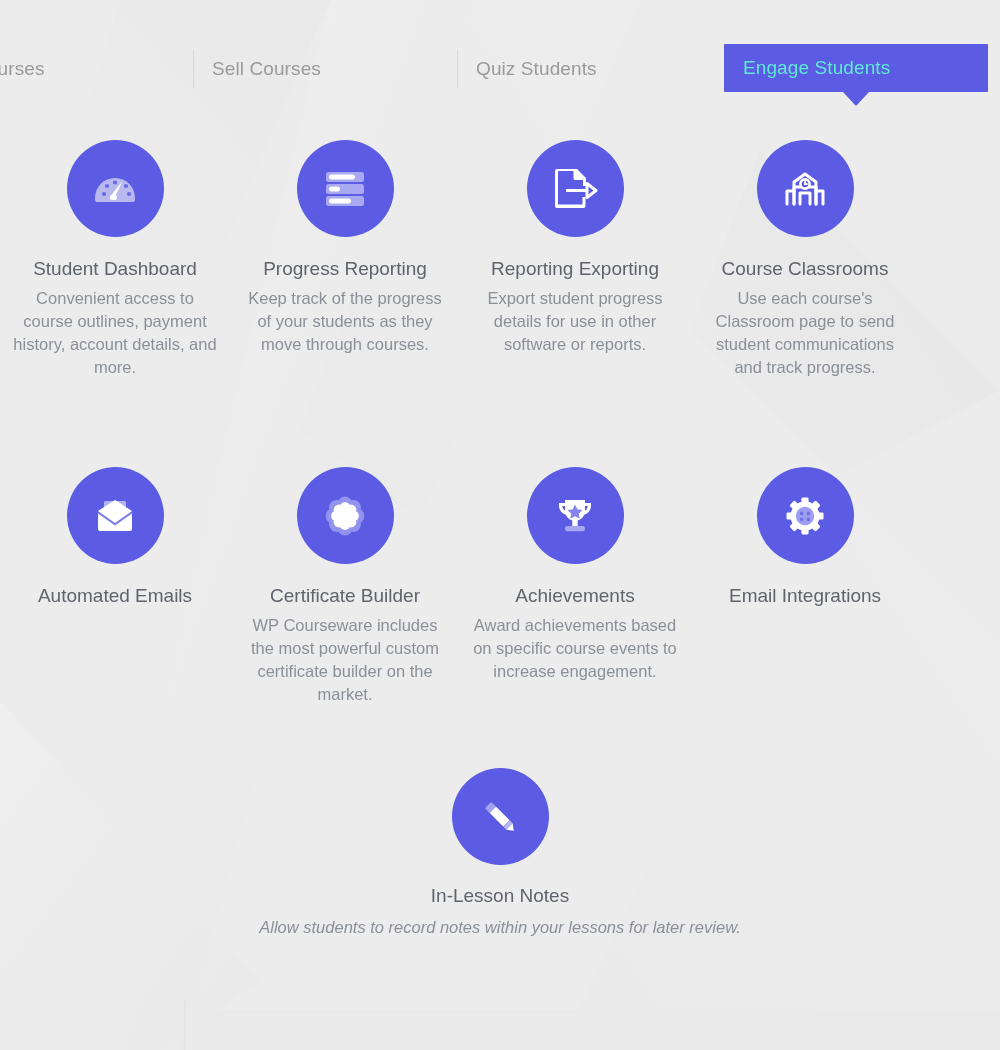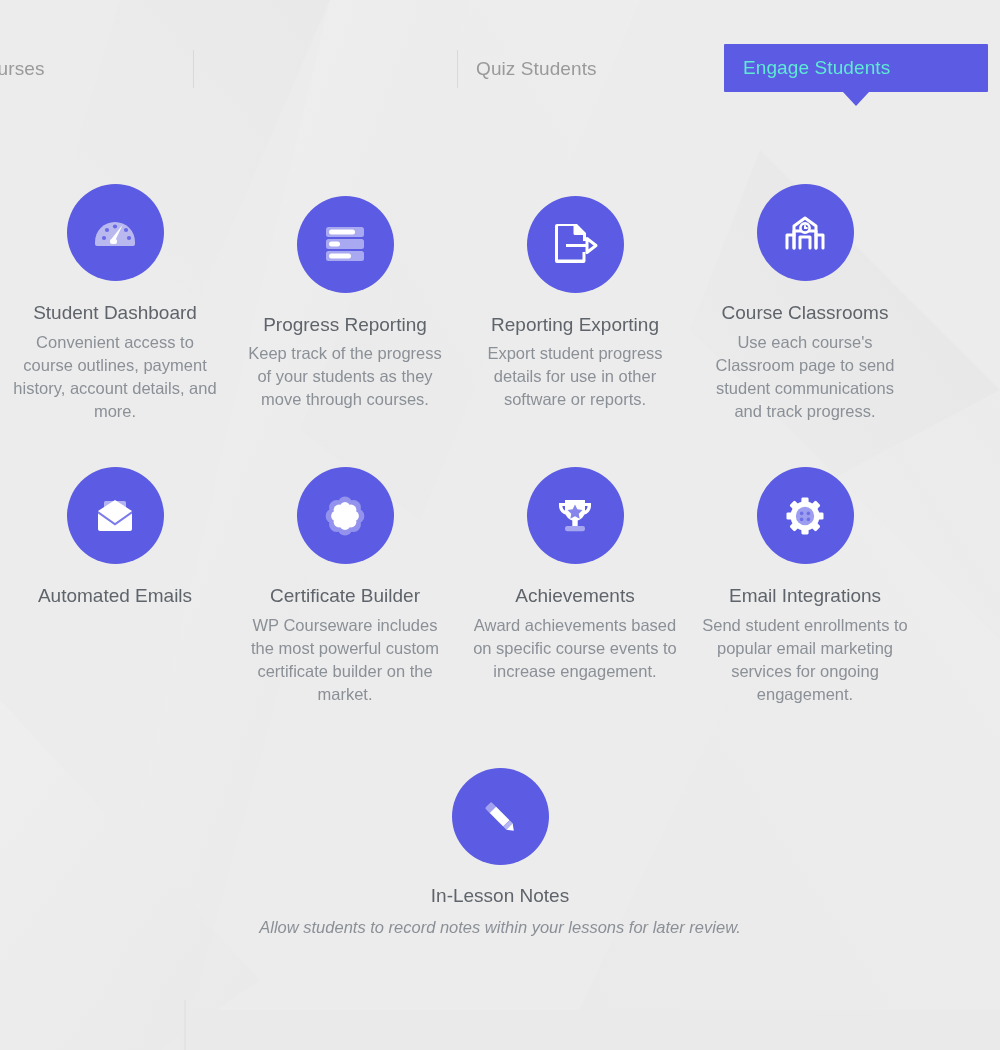--- a/index.html
+++ b/index.html
@@ -95,21 +95,21 @@
     left: 0;
     width: 1000px;
     z-index: 2;
   }
 
   .row {
     display: flex;
     width: 1000px;
   }
 
-  .row.row1 { height: 327px; align-items: center; }
+  .row.row1 { height: 327px; }
   .row.row2 { height: 200px; }
 
   .cell {
     width: 230px;
     display: flex;
     flex-direction: column;
     align-items: center;
     text-align: center;
   }
 
@@ -187,20 +187,23 @@
 </svg>
 
 <div class="tabbar">
 
   <div class="tab t0">
     <span>e Courses</span>
   </div>
 
   <div class="tab-divider d1"></div>
 
+  <div class="tab t1">
+    <span>Sell Courses</span>
+  </div>
 
   <div class="tab-divider d2"></div>
 
   <div class="tab t2">
     <span>Quiz Students</span>
   </div>
 
   <div class="tab active">
     <span>Engage Students</span>
     <span class="pointer"></span>
@@ -359,21 +362,20 @@
             </g>
             <circle cx="0" cy="0" r="9.2" fill="#9e9ef0"></circle>
             <circle cx="-3.4" cy="-2.6" r="1.8" fill="#6f6fe8"></circle>
             <circle cx="3.4" cy="-2.6" r="1.8" fill="#6f6fe8"></circle>
             <circle cx="-3.4" cy="3.4" r="1.8" fill="#6f6fe8"></circle>
             <circle cx="3.4" cy="3.4" r="1.8" fill="#6f6fe8"></circle>
           </g>
         </svg>
       </div>
       <div class="feature-title">Email Integrations</div>
-      <div class="feature-desc">Send student enrollments to popular email marketing services for ongoing engagement.</div>
     </div>
 
   </div>
 
   <div class="row row-solo">
 
     <div class="cell">
       <div class="icon-circle">
         <svg width="54" height="54" viewBox="0 0 54 54">
           <g transform="rotate(-45 27 27)">

